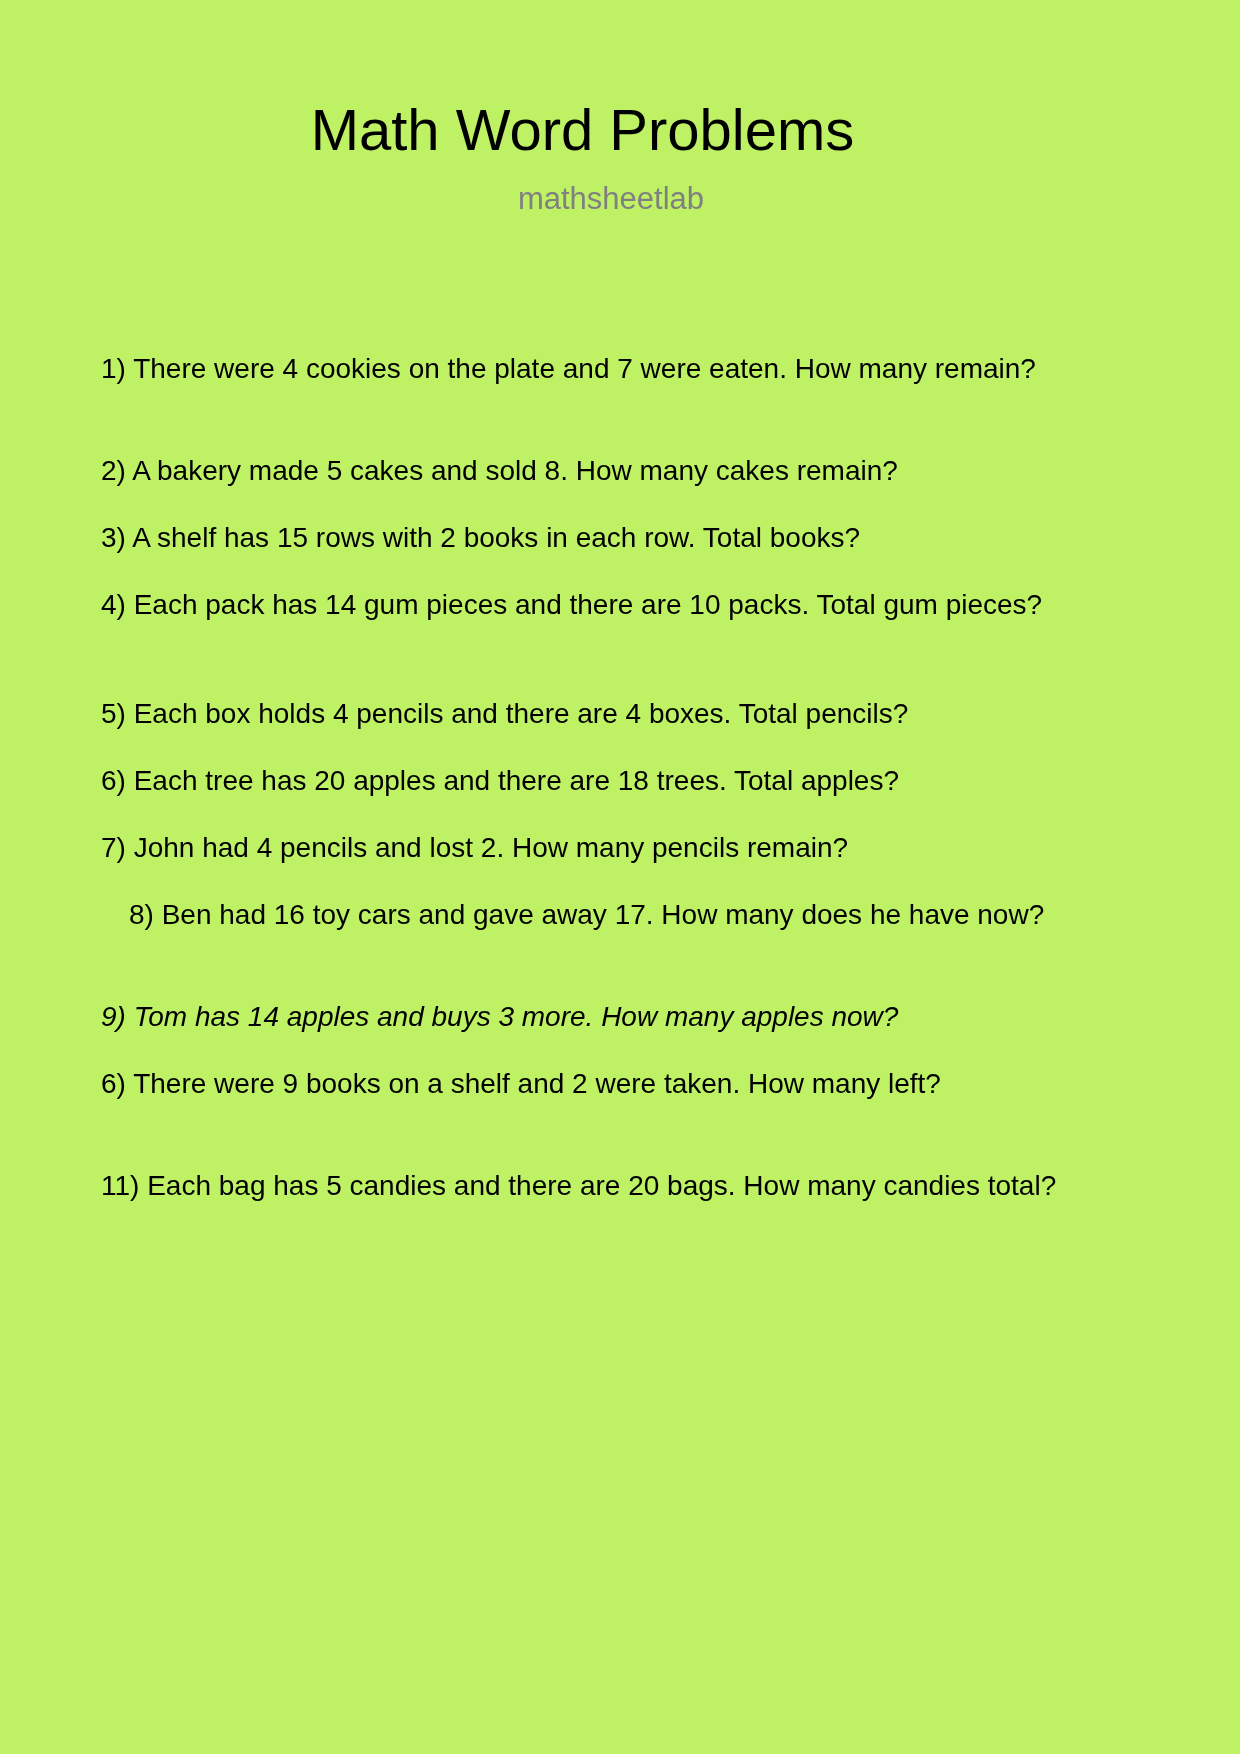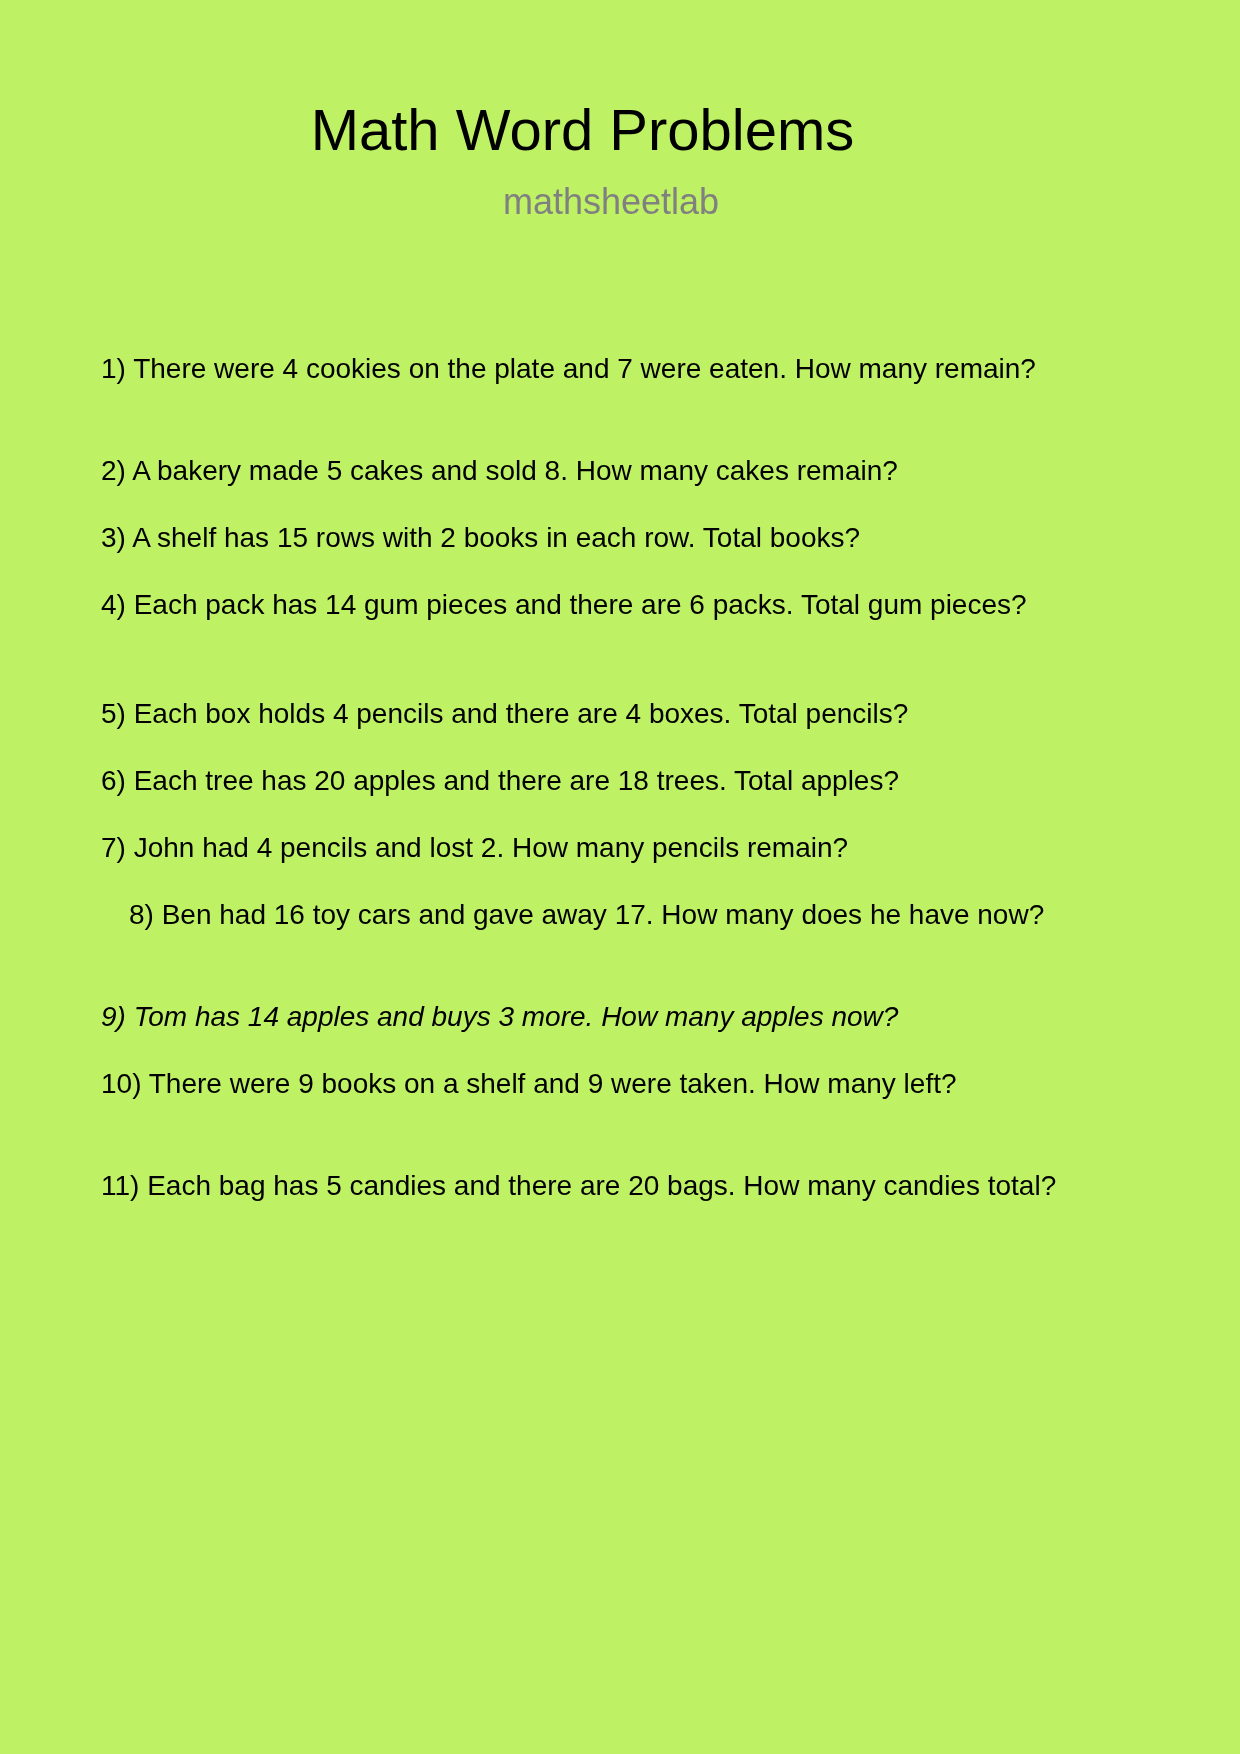--- a/index.html
+++ b/index.html
@@ -33,21 +33,21 @@
       font-weight: normal;
       color: #000000;
       margin: 0;
     }
     .subtitle {
       position: absolute;
       left: 0;
       top: 182px;
       width: 1222px;
       text-align: center;
-      font-size: 36px;
+      font-size: 31px;
       line-height: 1.1;
       color: #808080;
     }
     .problems {
       position: absolute;
       left: 101px;
       top: 0;
       width: 1060px;
     }
     .problem {
@@ -64,22 +64,22 @@
 <body>
 
 <div class="page">
   <h1 class="title">Math Word Problems</h1>
   <div class="subtitle">mathsheetlab</div>
 
   <div class="problems">
     <p class="problem" style="top:347px;">1) There were 4 cookies on the plate and 7 were eaten. How many remain?</p>
     <p class="problem" style="top:449px;">2) A bakery made 5 cakes and sold 8. How many cakes remain?</p>
     <p class="problem" style="top:516px;">3) A shelf has 15 rows with 2 books in each row. Total books?</p>
-    <p class="problem" style="top:583px;">4) Each pack has 14 gum pieces and there are 6 packs. Total gum pieces?</p>
+    <p class="problem" style="top:583px;">4) Each pack has 14 gum pieces and there are 10 packs. Total gum pieces?</p>
     <p class="problem" style="top:692px;">5) Each box holds 4 pencils and there are 4 boxes. Total pencils?</p>
     <p class="problem" style="top:759px;">6) Each tree has 20 apples and there are 18 trees. Total apples?</p>
     <p class="problem" style="top:826px;">7) John had 4 pencils and lost 2. How many pencils remain?</p>
     <p class="problem" style="top:893px;margin-left:28px;">8) Ben had 16 toy cars and gave away 17. How many does he have now?</p>
     <p class="problem" style="top:995px;font-style:italic;">9) Tom has 14 apples and buys 3 more. How many apples now?</p>
-    <p class="problem" style="top:1062px;">10) There were 9 books on a shelf and 9 were taken. How many left?</p>
+    <p class="problem" style="top:1062px;">6) There were 9 books on a shelf and 2 were taken. How many left?</p>
     <p class="problem" style="top:1164px;">11) Each bag has 5 candies and there are 20 bags. How many candies total?</p>
   </div>
 </div>
 
 </body></html>

